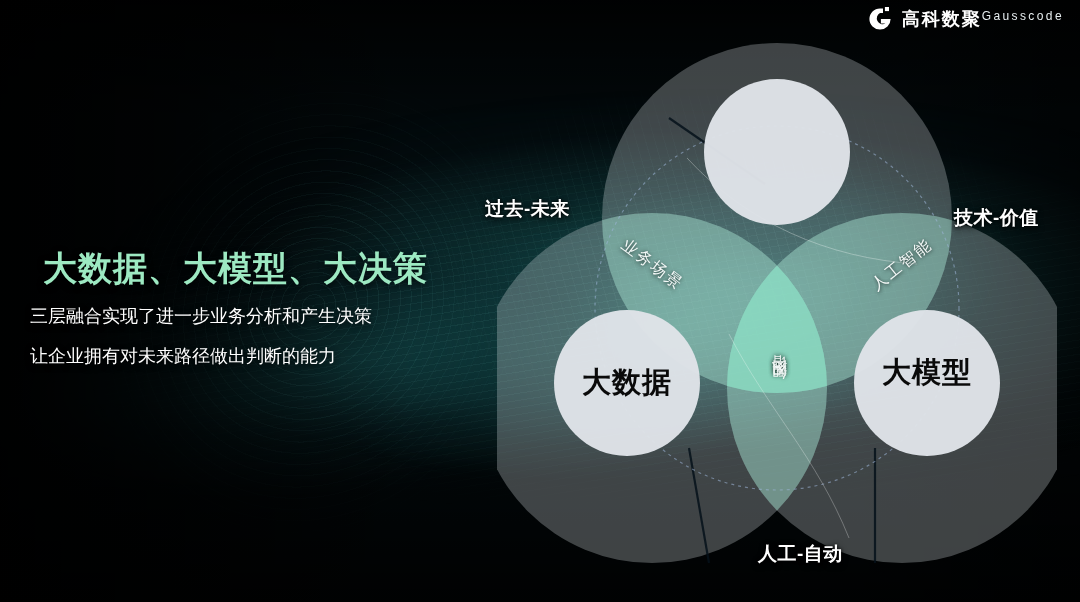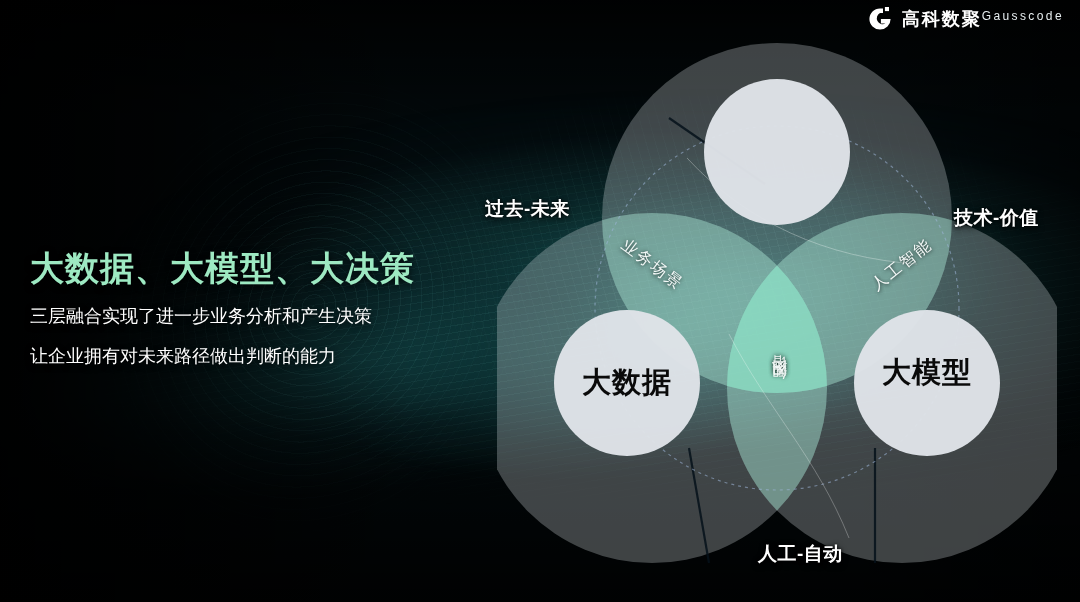--- a/index.html
+++ b/index.html
@@ -70,21 +70,21 @@
       linear-gradient(to bottom, rgba(0,0,0,.85) 0%, rgba(0,0,0,0) 20%, rgba(0,0,0,0) 66%, rgba(0,0,0,.80) 100%),
       linear-gradient(to left, rgba(0,0,0,.55) 0%, rgba(0,0,0,0) 22%);
   }
 
   
   .copy{position:absolute;left:30px;top:248px;width:450px;}
   .headline{
     font-size:34px;font-weight:bold;letter-spacing:1px;line-height:1.2;
     color:#9de9c2;
     text-shadow:0 2px 7px rgba(0,0,0,.85);
-    margin:0 0 18px 0;white-space:nowrap;
+    margin:0 0 18px 13px;white-space:nowrap;
   }
   .subline{
     font-size:18px;color:#ffffff;line-height:1.1;margin:0 0 20px 0;
     text-shadow:0 2px 6px rgba(0,0,0,.9);white-space:nowrap;
   }
   .subline:last-child{margin-bottom:12px;}
 
   
   .venn{position:absolute;left:497px;top:18px;width:560px;height:566px;}
   .venn svg{position:absolute;inset:0;width:100%;height:100%;}

